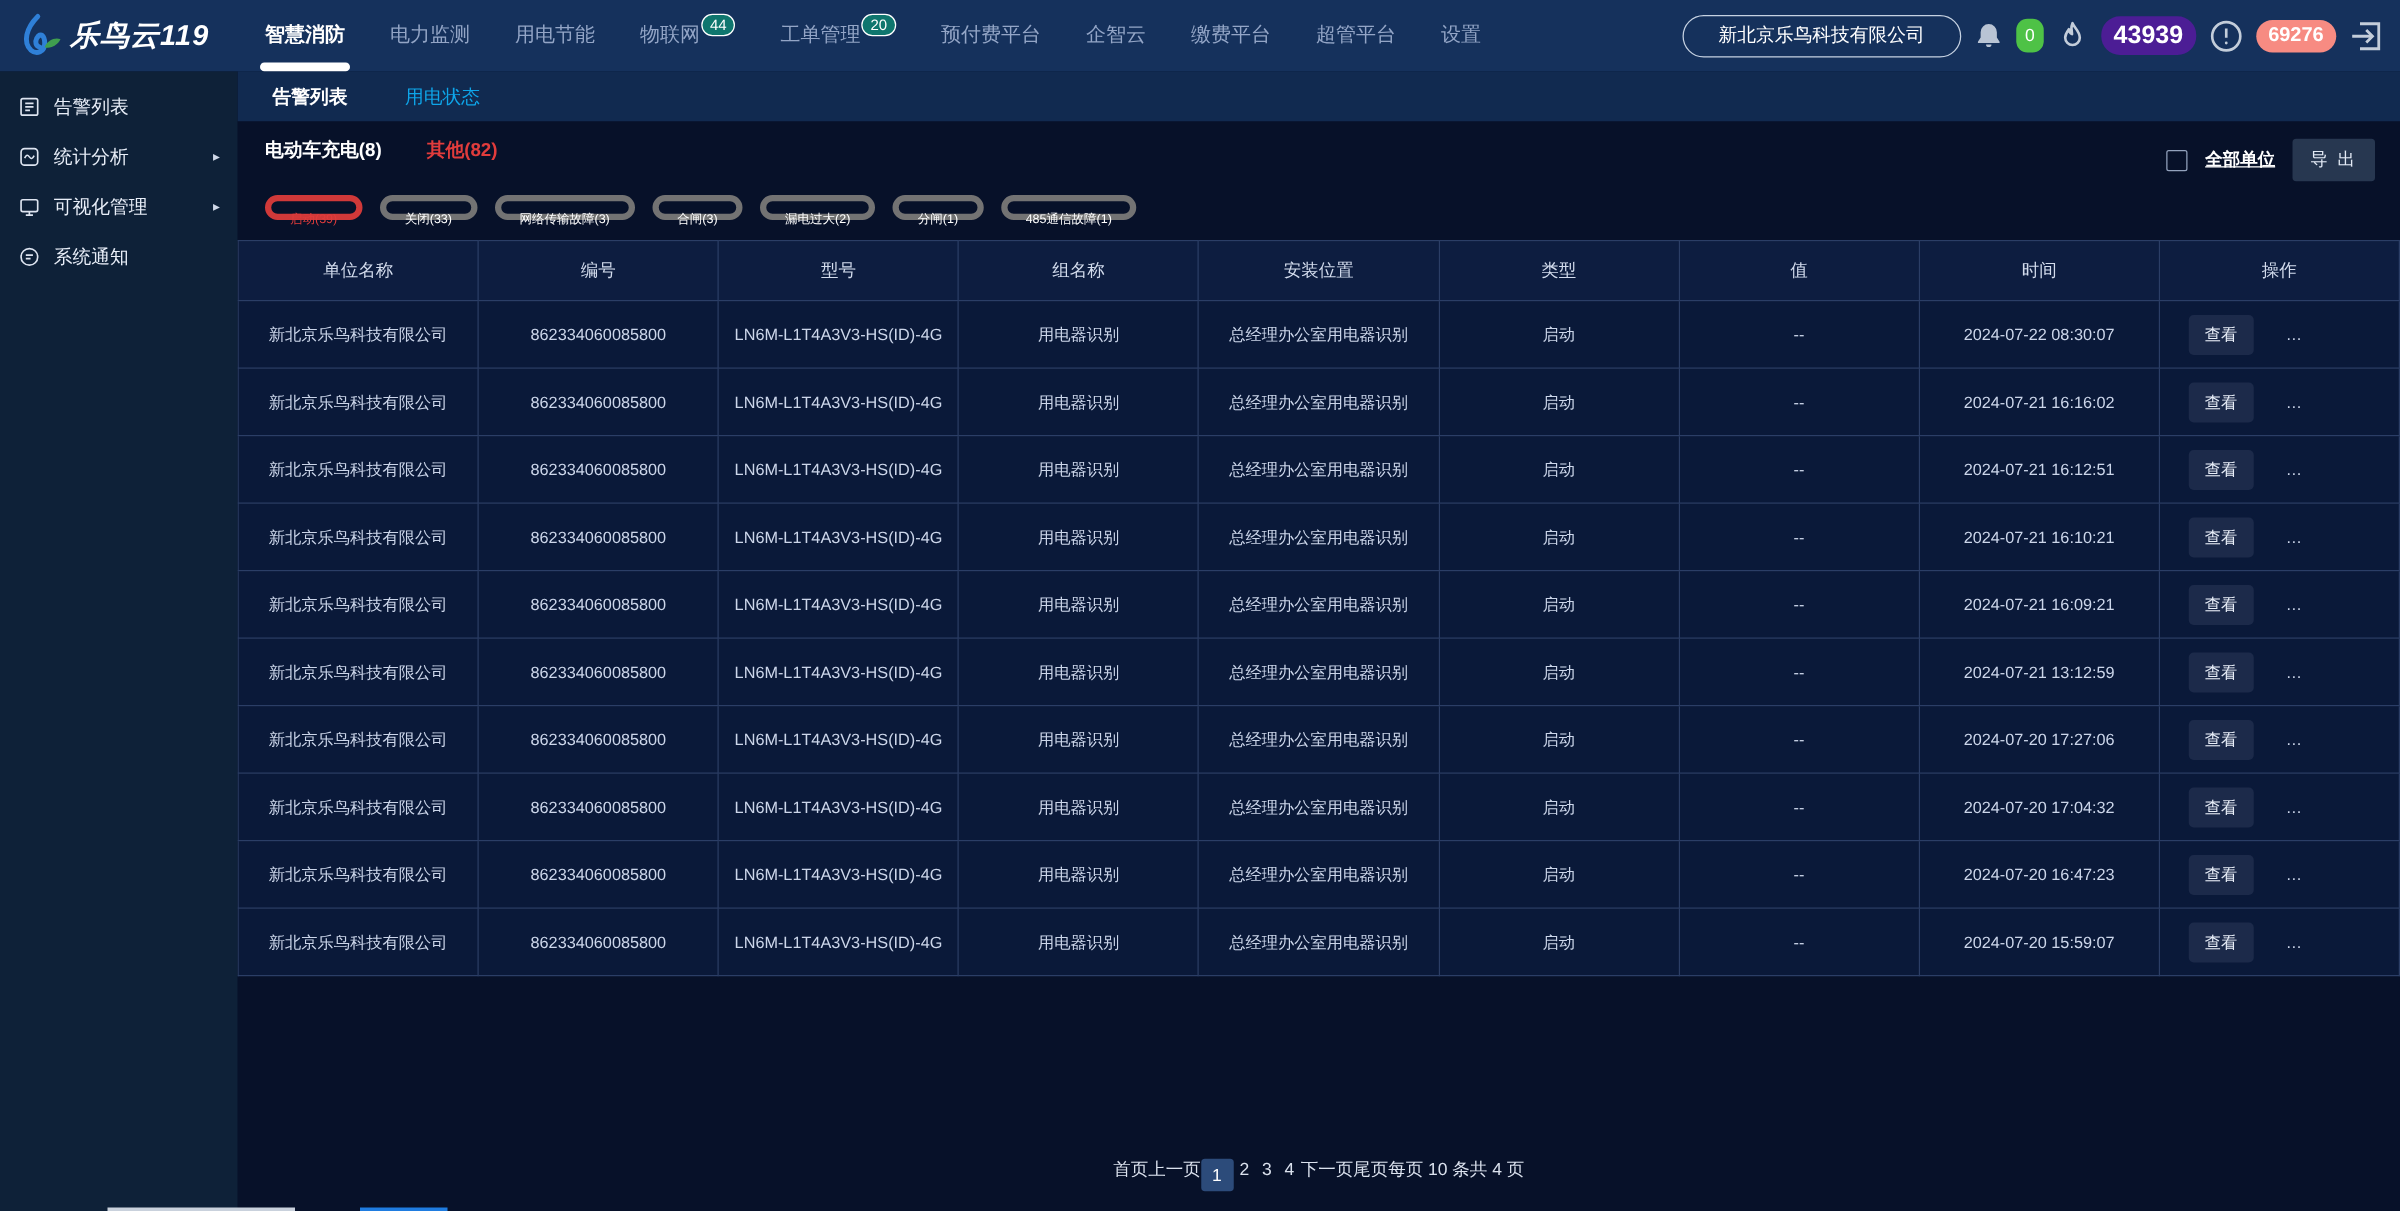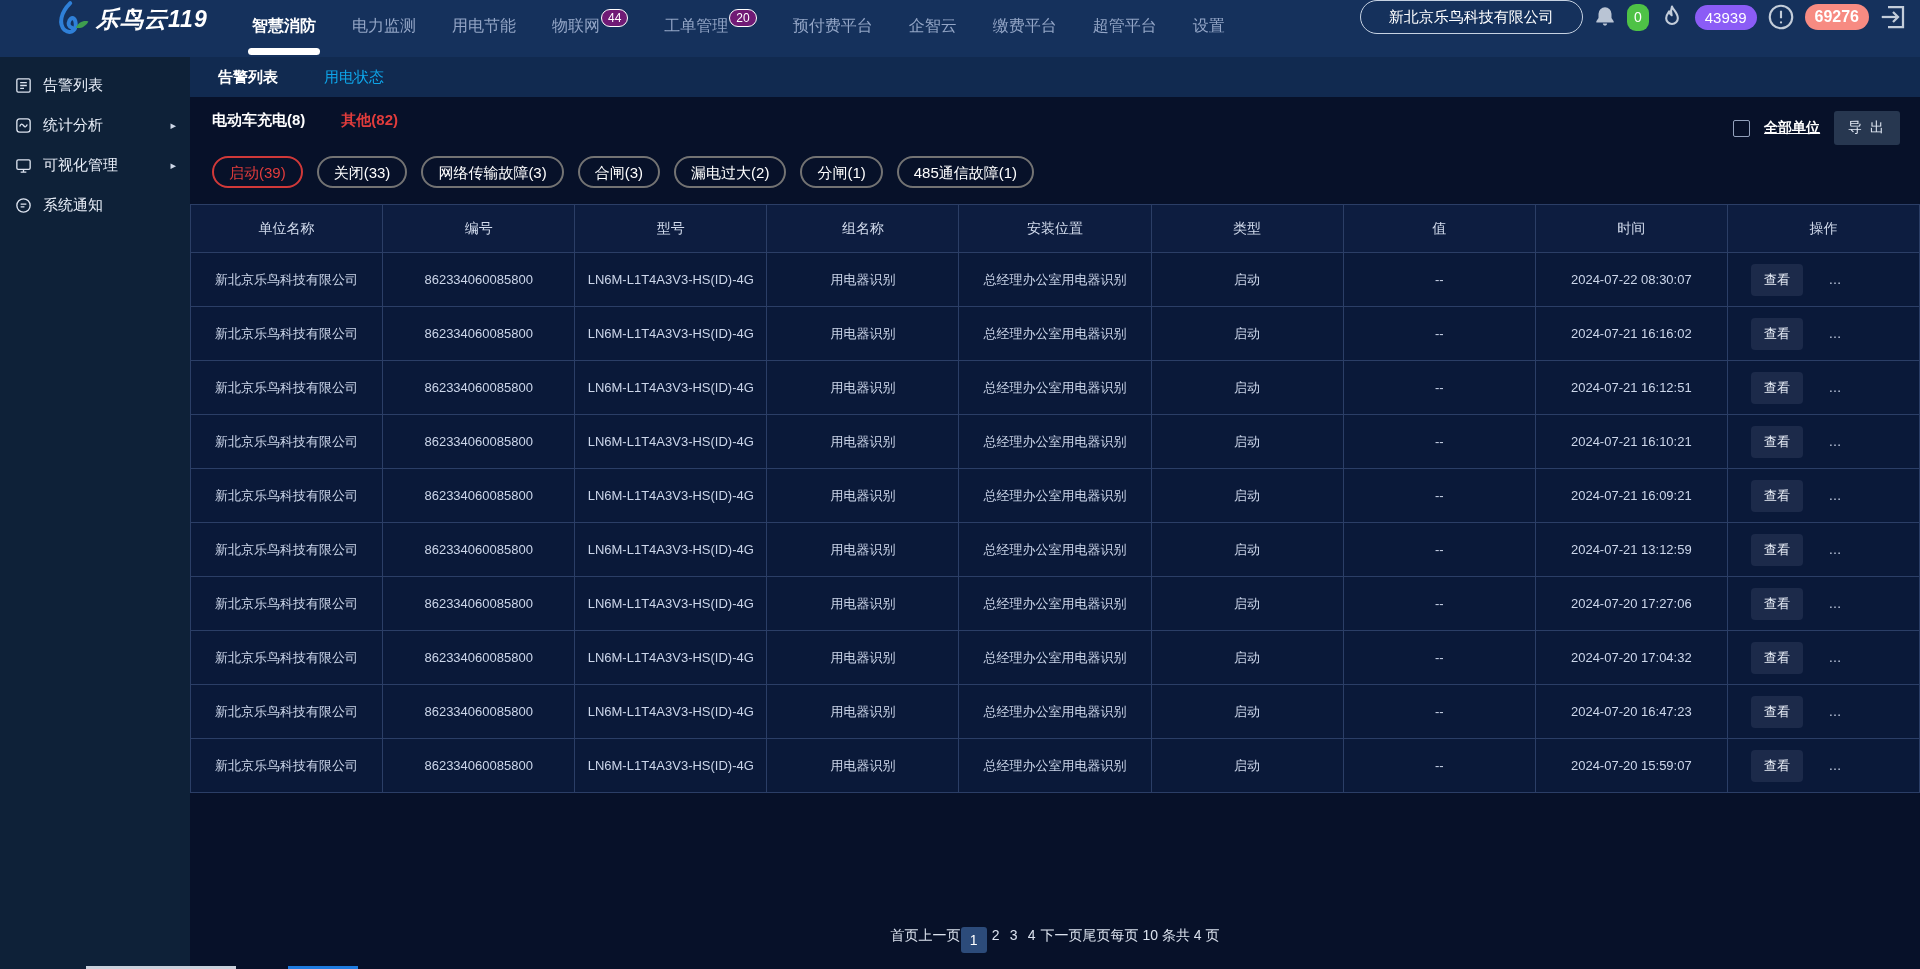--- a/index.html
+++ b/index.html
@@ -2,54 +2,54 @@
 <html><head>
 <meta charset="utf-8">
 <style>
   html,body{margin:0;padding:0;}
   body{
     width:1920px;height:969px;overflow:hidden;position:relative;
     background:#071129;color:#fff;
     font-family:"Liberation Sans","DejaVu Sans",sans-serif;
   }
   
-  .navbar{height:57px;background:#15315c;display:flex;align-items:flex-start;position:relative;z-index:3;padding-left:40px;}
+  .navbar{height:57px;background:#15315c;display:flex;align-items:center;position:relative;z-index:3;}
   .brand{width:196px;flex:none;display:flex;align-items:center;gap:6px;padding-left:12px;box-sizing:border-box;}
   .brand-title{font-size:23px;font-weight:800;font-style:italic;letter-spacing:1px;white-space:nowrap;}
   .nav-items{display:flex;align-items:center;gap:36px;margin-left:16px;}
   .nav-item{font-size:16px;color:#93a5c6;cursor:pointer;position:relative;padding:16px 0;white-space:nowrap;}
   .nav-item.active{color:#ffffff;font-weight:bold;}
   .nav-item.active::after{content:"";position:absolute;left:50%;transform:translateX(-50%);bottom:-2px;width:72px;height:7px;background:#ffffff;border-radius:4px;}
-  .nav-badge{display:inline-block;background:#701a75;border:1px solid #fff;color:#fff;font-size:12px;font-weight:normal;
+  .nav-badge{display:inline-block;background:#0f766e;border:1px solid #fff;color:#fff;font-size:12px;font-weight:normal;
     border-radius:10px;padding:1px 6px;position:relative;top:-9px;margin-left:1px;line-height:14px;}
   .nav-right{margin-left:auto;display:flex;align-items:center;gap:9px;padding-right:12px;}
   .company-pill{border:1px solid #c6d2e2;border-radius:17px;height:32px;line-height:32px;padding:0 28px;font-size:15px;color:#fff;white-space:nowrap;cursor:pointer;}
   .icon-btn{display:flex;align-items:center;justify-content:center;cursor:pointer;}
   .badge-green{background:#4ec246;color:#fff;border-radius:9px;min-width:14px;height:27px;line-height:27px;text-align:center;font-size:14px;padding:0 4px;}
-  .badge-red{background:#8b5cf6;color:#fff;border-radius:15px;font-size:15px;font-weight:normal;padding:4px 10px;}
+  .badge-red{background:#4c1d95;color:#fff;border-radius:15px;font-size:20px;font-weight:bold;padding:4px 10px;}
   .badge-salmon{background:#f78b82;color:#fff;border-radius:15px;font-size:16px;font-weight:bold;padding:4px 10px;}
   
   .sidebar{position:absolute;left:0;top:57px;bottom:0;width:190px;background:#0e2138;z-index:2;padding-top:8px;box-sizing:border-box;}
   .side-item{display:flex;align-items:center;gap:10px;height:40px;padding:0 14px;color:#e8eef8;font-size:15px;cursor:pointer;}
   .side-arrow{margin-left:auto;font-size:11px;color:#cfd8e8;}
   
   .main{position:absolute;left:190px;top:57px;right:0;bottom:0;background:#071129;display:flex;flex-direction:column;}
   .tabbar{height:40px;flex:none;background:#112a50;display:flex;align-items:center;gap:46px;padding-left:28px;}
   .tab{font-size:15px;color:#0ea5e9;cursor:pointer;}
   .tab.active{color:#fff;font-weight:bold;}
   .filter-sec{flex:none;padding:14px 20px 0 22px;}
   .filter-row1{display:flex;align-items:flex-start;height:30px;}
   .cat{font-size:15px;font-weight:600;color:#ffffff;margin-right:36px;cursor:pointer;}
   .cat.active{color:#e13c3c;}
   .row1-right{margin-left:auto;display:flex;align-items:center;gap:14px;}
   .checkbox{width:15px;height:15px;border:1px solid #93a2bd;border-radius:2px;background:transparent;cursor:pointer;}
   .cb-label{font-size:14px;font-weight:bold;color:#fff;text-decoration:underline;}
   .export-btn{background:#273750;color:#e3eaf5;font-size:14px;padding:8px 14px;border-radius:3px;cursor:pointer;letter-spacing:2px;}
   .chips{display:flex;gap:14px;margin:15px 0 16px;}
-  .chip{border:2px solid #737373;border-radius:17px;height:32px;line-height:30px;padding:0 15px;font-size:15px;color:#fff;box-sizing:border-box;cursor:pointer;white-space:nowrap;}
+  .chip{border:5px solid #737373;border-radius:17px;height:20px;line-height:30px;padding:0 15px;font-size:10px;color:#fff;box-sizing:border-box;cursor:pointer;white-space:nowrap;}
   .chip.active{border-color:#d03939;color:#e13c3c;}
   
   table.alarm-table{width:100%;border-collapse:collapse;table-layout:fixed;flex:none;}
   .alarm-table th{height:45px;background:#0d1d40;color:#d3dced;font-size:14px;font-weight:normal;border:1px solid #2b3e66;}
   .alarm-table td{height:51px;background:#0a1939;color:#ccd6ea;font-size:13px;text-align:center;border:1px solid #2b3e66;overflow:hidden;white-space:nowrap;text-overflow:ellipsis;}
   .op-btn{display:inline-block;background:#1c2a4a;border-radius:4px;padding:7px 13px;font-size:13px;color:#e8eef8;margin:0 22px;cursor:pointer;}
   .op-btn.mark{background:#2a3c63;}
   
   .pager{margin-top:auto;display:flex;align-items:flex-start;justify-content:center;padding-bottom:16px;font-size:14px;color:#dbe2ee;}
   .pg{cursor:pointer;white-space:nowrap;}

